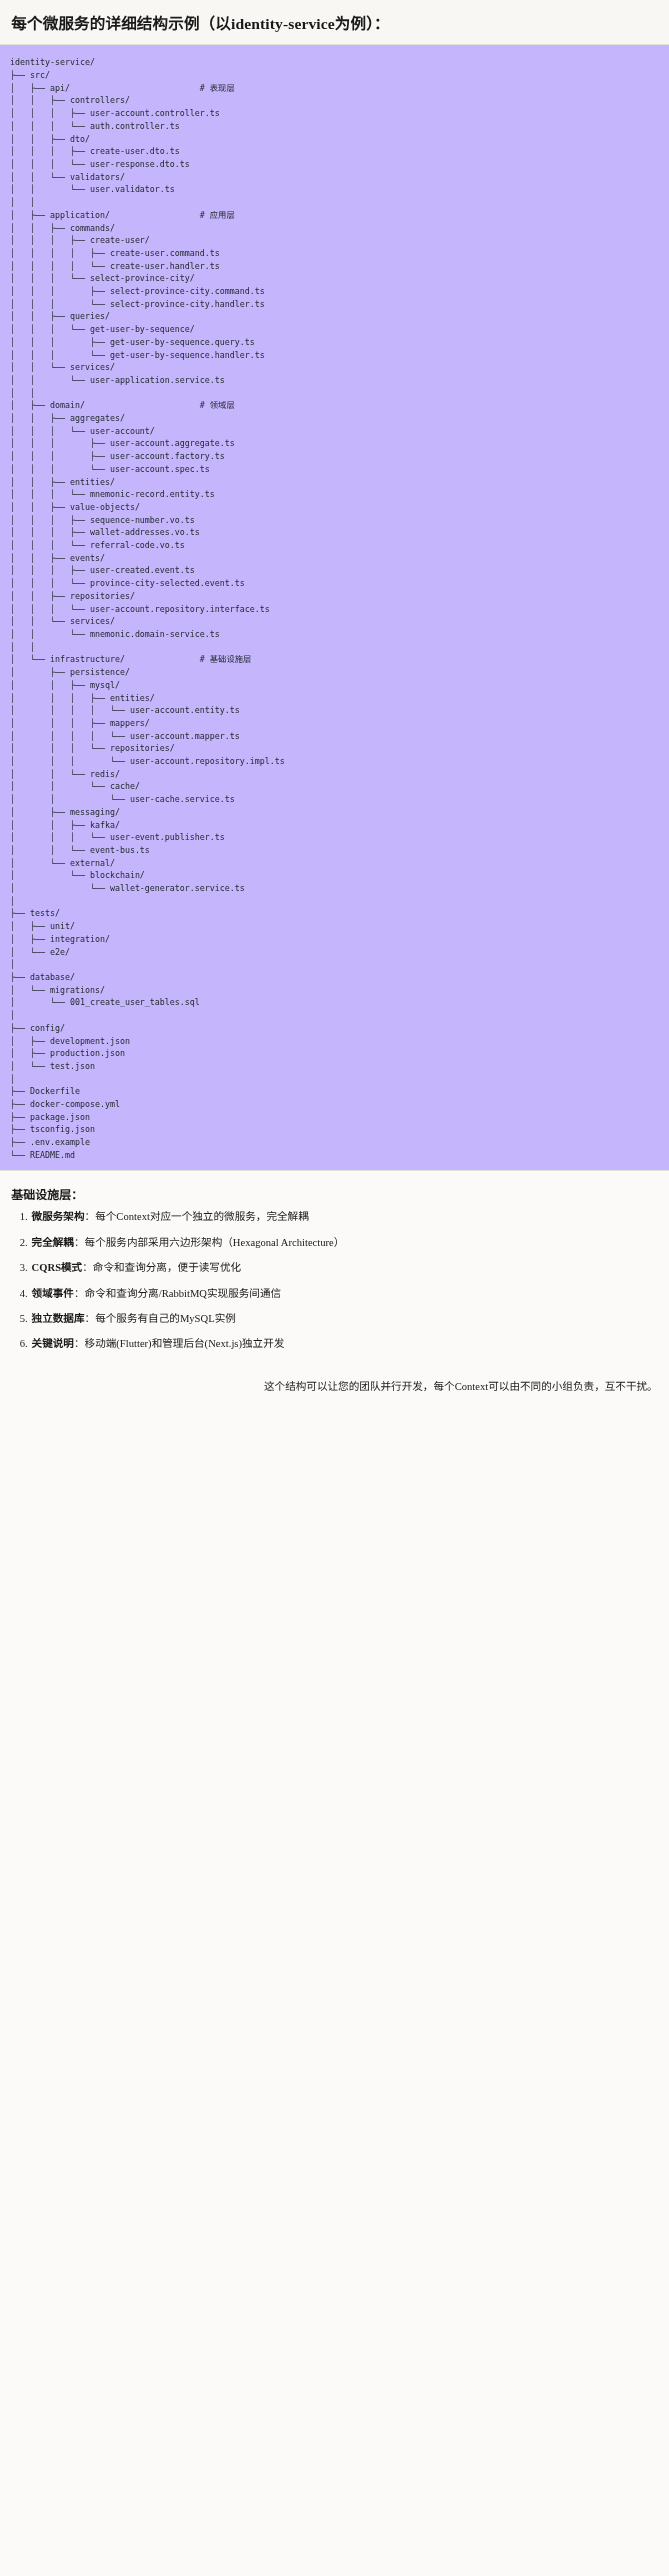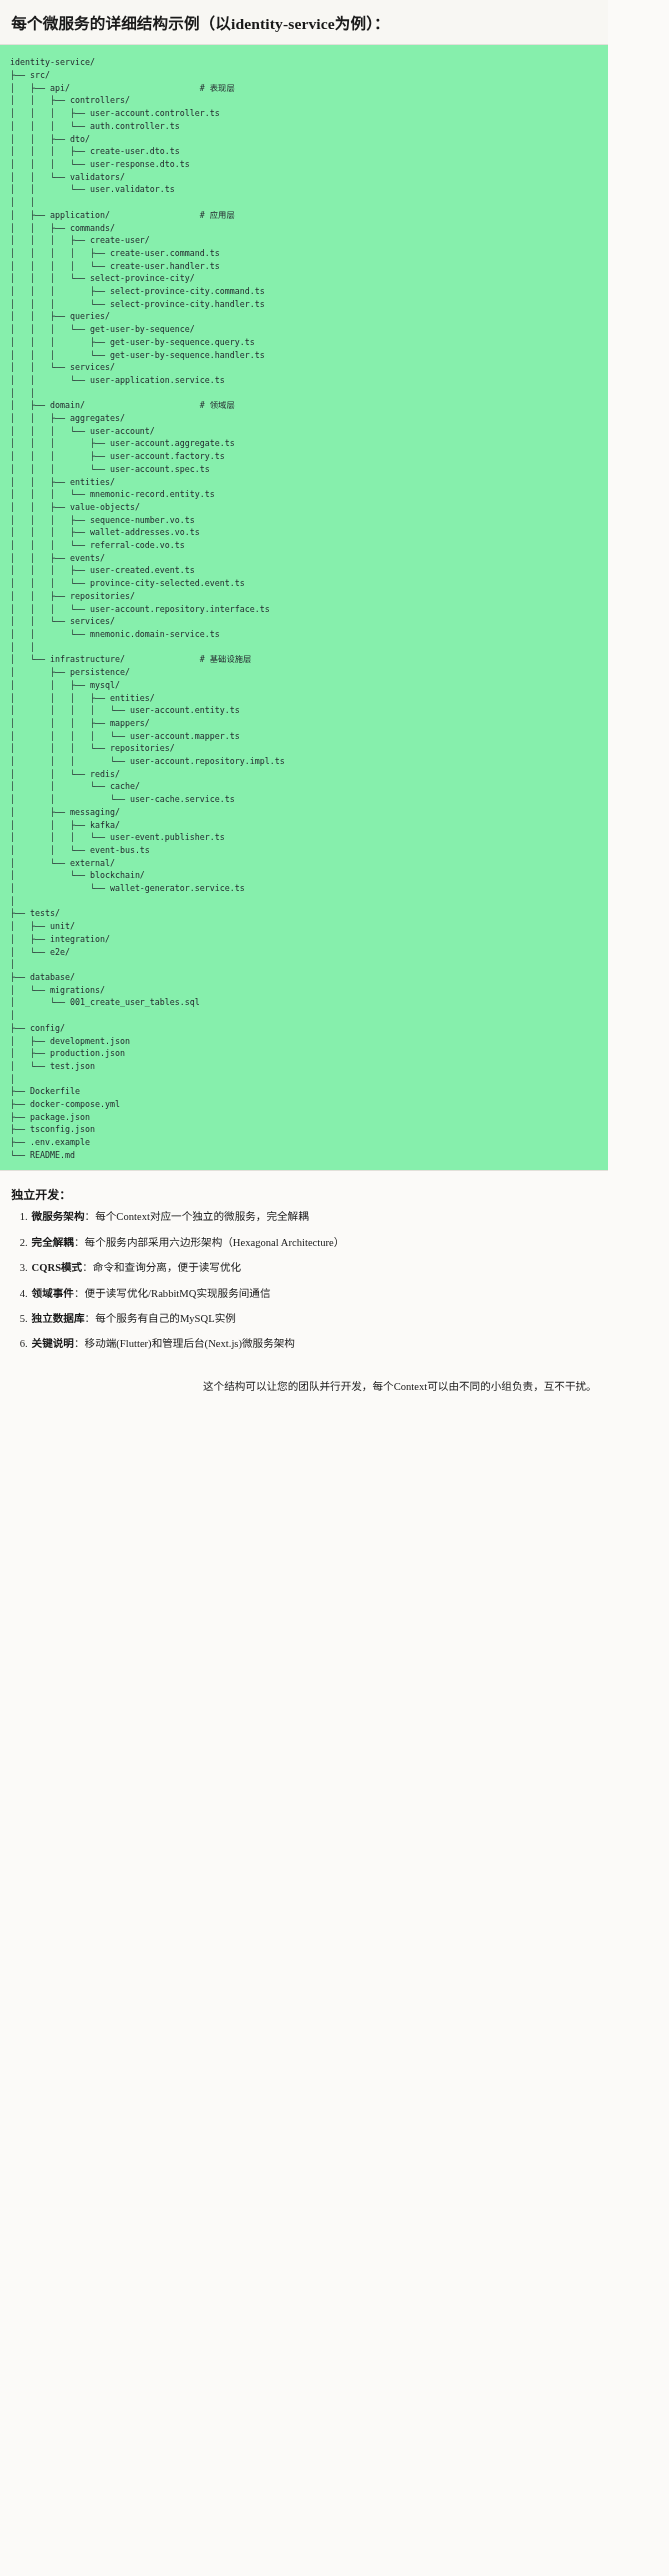--- a/index.html
+++ b/index.html
@@ -8,21 +8,21 @@
     padding: 0;
     background: #fbfaf8;
   }
   body {
     width: 669px;
     font-family: "Liberation Serif", "DejaVu Serif", serif;
     color: #1a1a1a;
     -webkit-font-smoothing: antialiased;
   }
   .page {
-    width: 608px;
+    width: 669px;
     box-sizing: border-box;
     background: #fbfaf8;
     padding: 0;
   }
 
   
   .heading-wrap {
     padding: 13.8px 11.3px 10px 11.3px;
     background: #f8f7f3;
     border-bottom: 0.6px solid #e2e0da;
@@ -32,21 +32,21 @@
     font-weight: bold;
     font-size: 15.6px;
     line-height: 1.3;
     margin: 0;
     letter-spacing: 0.1px;
   }
 
   
   .tree-block {
     padding: 11.3px 10px 8.8px 10px;
-    background: #86efac;
+    background: #c4b5fd;
   }
   pre.tree {
     margin: 0;
     font-family: "DejaVu Sans Mono", "Liberation Mono", monospace;
     font-size: 8.3px;
     line-height: 12.7px;
     color: #24292e;
     white-space: pre;
     tab-size: 4;
     overflow: visible;
@@ -180,39 +180,39 @@
 │
 ├── Dockerfile
 ├── docker-compose.yml
 ├── package.json
 ├── tsconfig.json
 ├── .env.example
 └── README.md</pre>
   </div>
 
   <div class="keypoints">
-    <div class="kp-title">独立开发：</div>
+    <div class="kp-title">基础设施层：</div>
     <ol class="kp-list">
       <li>
         <span class="kp-term">微服务架构</span><span>：</span><span>每个Context对应一个独立的微服务，完全解耦</span>
       </li>
       <li>
         <span class="kp-term">完全解耦</span><span>：</span><span>每个服务内部采用六边形架构（Hexagonal Architecture）</span>
       </li>
       <li>
         <span class="kp-term">CQRS模式</span><span>：</span><span>命令和查询分离，便于读写优化</span>
       </li>
       <li>
-        <span class="kp-term">领域事件</span><span>：</span><span>便于读写优化/RabbitMQ实现服务间通信</span>
+        <span class="kp-term">领域事件</span><span>：</span><span>命令和查询分离/RabbitMQ实现服务间通信</span>
       </li>
       <li>
         <span class="kp-term">独立数据库</span><span>：</span><span>每个服务有自己的MySQL实例</span>
       </li>
       <li>
-        <span class="kp-term">关键说明</span><span>：</span><span>移动端(Flutter)和管理后台(Next.js)微服务架构</span>
+        <span class="kp-term">关键说明</span><span>：</span><span>移动端(Flutter)和管理后台(Next.js)独立开发</span>
       </li>
     </ol>
   </div>
 
   <div class="closing">这个结构可以让您的团队并行开发，每个Context可以由不同的小组负责，互不干扰。</div>
 
 </div>
 
 
 </body></html>

